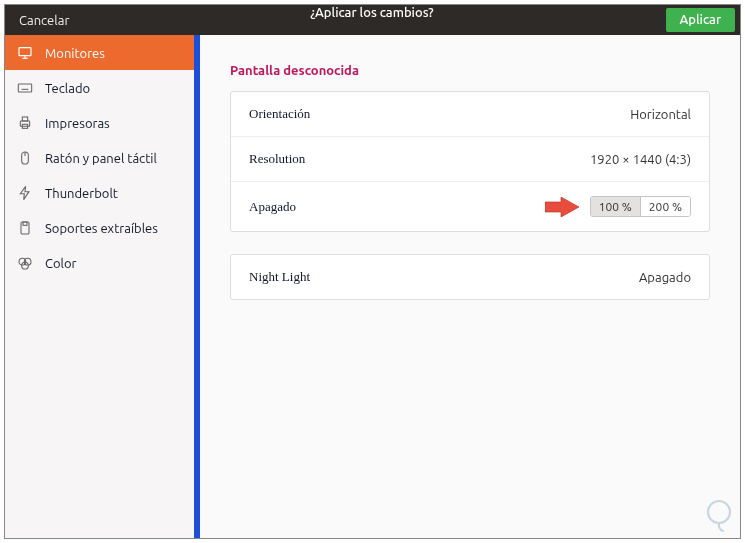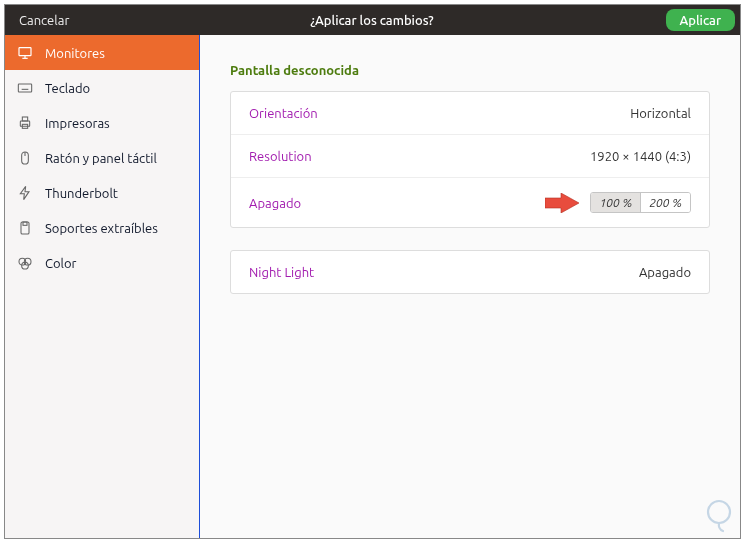--- a/index.html
+++ b/index.html
@@ -1,45 +1,45 @@
 <!DOCTYPE html>
 <html><head>
   <meta charset="utf-8">
   <style>
     * { margin: 0; padding: 0; box-sizing: border-box; font-family: Ubuntu, "Segoe UI", sans-serif; }
     body { width: 745px; height: 543px; background: #fff; position: relative; overflow: hidden; }
     
     .window { width: 737px; height: 535px; margin: 4px; border: 1px solid #888; background: #fafafa; display: flex; flex-direction: column; }
     
-    .titlebar { height: 30px; background: #2e2a28; display: flex; align-items: center; justify-content: space-between; color: #eee; font-size: 13px; padding: 0 0 0 0; }
+    .titlebar { height: 30px; background: #2e2a28; display: flex; justify-content: space-between; color: #eee; font-size: 13px; padding: 0 0 0 0; }
     .titlebar .cancel { padding: 0 14px; height: 100%; display: flex; align-items: center; cursor: pointer; }
     .titlebar .title { font-weight: 500; color: #fff; }
-    .titlebar .apply { background: #3fb24f; color: #fff; padding: 4px 14px; border-radius: 8px; margin: 3px 5px; font-size: 13px; cursor: pointer; font-weight: 500; }
+    .titlebar .apply { background: #3fb24f; color: #fff; padding: 4px 14px; border-radius: 2px; margin: 3px 5px; font-size: 13px; cursor: pointer; font-weight: 500; }
     
     .body { flex: 1; display: flex; background: #fafafa; }
     
-    .sidebar { width: 195px; background: #f7f5f5; border-right: 1px solid #1d4ed8; }
+    .sidebar { width: 195px; background: #f7f5f5; border-right: 6px solid #1d4ed8; }
     .sidebar-item { height: 35px; display: flex; align-items: center; padding: 0 12px; font-size: 13px; color: #0f172a; cursor: pointer; gap: 12px; }
     .sidebar-item.active { background: #ec6a2d; color: #fff; }
     .sidebar-item .icon { width: 16px; height: 16px; display: inline-flex; align-items: center; justify-content: center; flex-shrink: 0; }
     .sidebar-item .icon svg { width: 16px; height: 16px; }
     .sidebar-item.active .icon svg { stroke: #fff; fill: none; }
     .sidebar-item:not(.active) .icon svg { stroke: #666; fill: none; }
     
     .content { flex: 1; padding: 28px 30px; }
-    .section-title { font-size: 13px; font-weight: 700; color: #4d7c0f; margin-bottom: 14px; }
+    .section-title { font-size: 13px; font-weight: 700; color: #be185d; margin-bottom: 14px; }
     
     .panel { border: 1px solid #ddd; background: #fff; border-radius: 3px; margin-bottom: 22px; }
     .row { display: flex; align-items: center; justify-content: space-between; padding: 14px 18px; font-size: 13px; color: #333; position: relative; }
     .row + .row { border-top: 1px solid #eee; gap: 17px; }
-    .row .label { color: #a21caf; }
+    .row .label { color: #0f172a; font-family: Liberation Serif, serif; }
     .row .value { color: #333; }
     
     .scale-toggle { display: flex; border: 1px solid #c5c5c5; border-radius: 3px; overflow: hidden; }
-    .scale-btn { padding: 3px 8px; font-size: 12px; background: #fff; cursor: pointer; color: #333; font-style: italic; }
+    .scale-btn { padding: 3px 8px; font-size: 12px; background: #fff; cursor: pointer; color: #333; }
     .scale-btn.selected { background: #e4e2e0; }
     .scale-btn + .scale-btn { border-left: 1px solid #c5c5c5; }
     
     .arrow { position: absolute; right: 130px; top: 50%; transform: translateY(-50%); }
     .arrow svg { display: block; }
     
     .watermark { position: absolute; right: 8px; bottom: 6px; opacity: 0.55; }
   </style>
 </head>
 <body>

